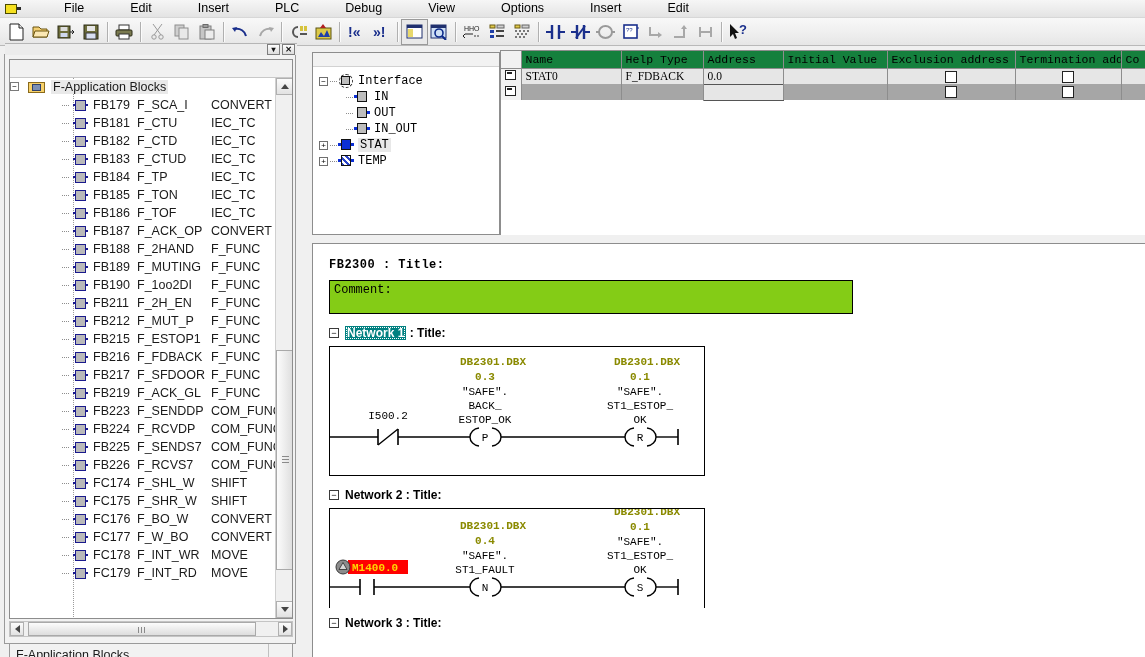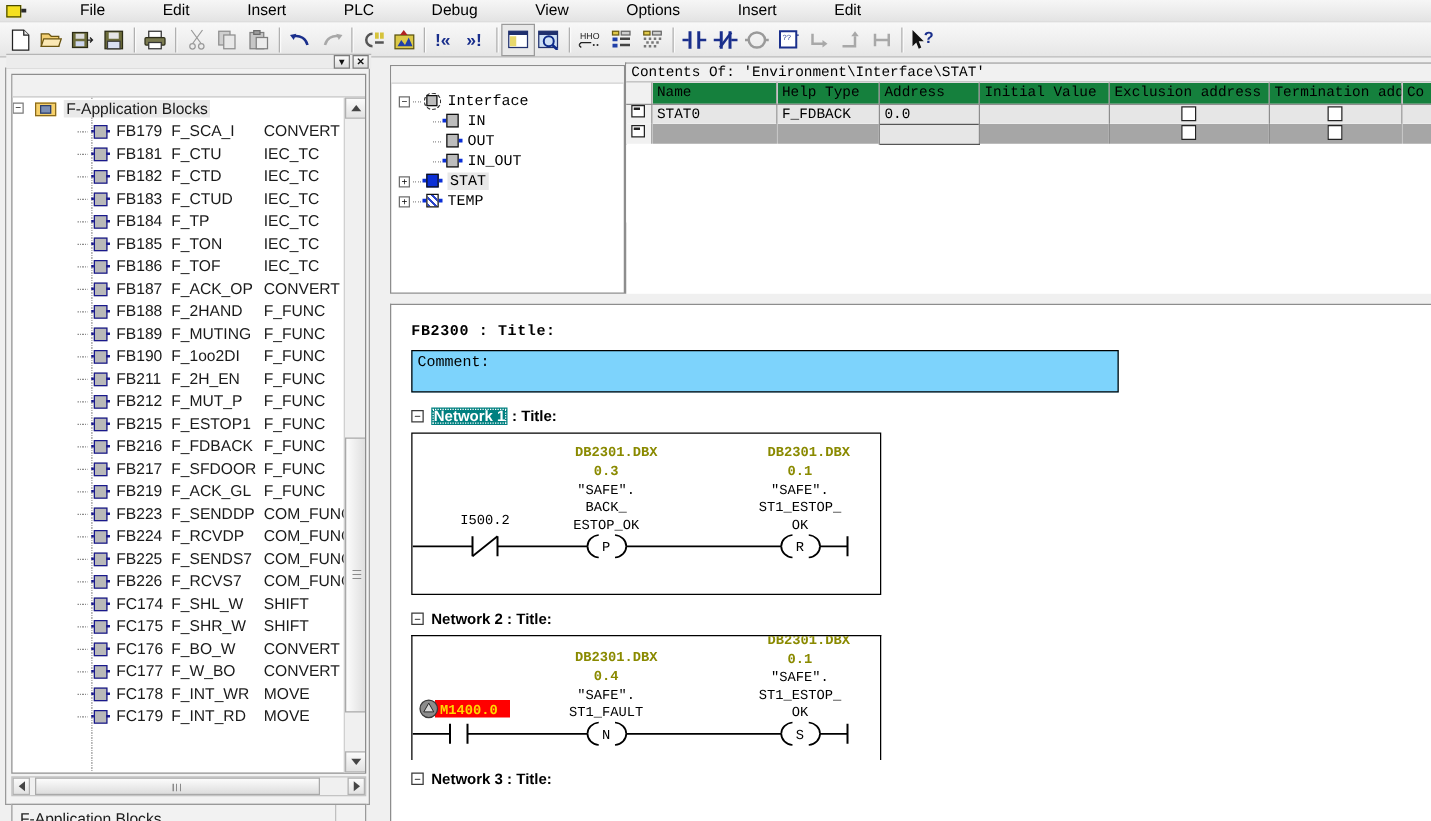--- a/index.html
+++ b/index.html
@@ -187,41 +187,41 @@
     font-family: "Liberation Mono", monospace; font-size: 11.5px; }
   .decl-table th {
     background: #15803d; border-right: 1px solid #8d8d8d; border-bottom: 1px solid #8d8d8d;
     font-weight: normal; text-align: left; padding: 1px 4px; height: 17px; color: #000;
     white-space: nowrap; overflow: hidden;
   }
   .decl-table td {
     border-right: 1px solid #8d8d8d; padding: 1px 4px; height: 16px;
     white-space: nowrap; overflow: hidden; color: #000;
   }
-  .decl-table tr.row1 td { background: #e6e6e6; }
+  .decl-table tr.row1 td { background: #e6e6e6; font-family: Liberation Serif, serif; }
   .decl-table tr.row2 td { background: #a6a6a6; }
   .decl-table td.gutter, .decl-table th.gutter { width: 20px; text-align: center; padding: 0; background: #f1f1f1; border-right: 1px solid #8d8d8d; }
   .decl-table tr.row1 td.gutter, .decl-table tr.row2 td.gutter { background: #f1f1f1; }
   .row-glyph { display: inline-block; width: 11px; height: 10px; border: 1px solid #222; position: relative; background: #fff; }
   .row-glyph::after { content: ""; position: absolute; left: 1px; top: 1px; width: 5px; height: 2px; background: #222; }
   .red { color: #d40000; }
   .cellbox { display: inline-block; width: 12px; height: 12px; border: 1px solid #222; background: #fff; vertical-align: middle; }
   .cell-editor { background: #e6e6e6 !important; border: 1px solid #555; }
   .decl-empty { background: #ffffff; height: 62px; }
 
   
   .lad-win {
     position: absolute; left: 312px; top: 243px; width: 833px; height: 414px;
     background: #ffffff; border-top: 1px solid #8d8d8d; border-left: 1px solid #8d8d8d;
     overflow: hidden;
   }
   .lad-inner { padding: 14px 0 0 16px; font-family: "Liberation Mono", monospace; font-size: 12px; color: #000; }
   .blk-title { font-weight: bold; letter-spacing: 0.5px; margin-bottom: 8px; }
   .comment-box {
-    width: 566px; height: 34px; background: #7dd3fc; border: 1px solid #000;
+    width: 524px; height: 34px; background: #84cc16; border: 1px solid #000;
     padding: 2px 4px; font-family: "Liberation Mono", monospace; font-size: 12px;
   }
   .net-head { display: flex; align-items: center; margin: 12px 0 6px 0; }
   .net-exp {
     width: 10px; height: 10px; border: 1px solid #3a3a3a; background: #fff;
     font-size: 9px; line-height: 8px; text-align: center; margin-right: 6px;
     font-family: "Liberation Sans", sans-serif; color: #000; flex: 0 0 auto;
   }
   .net-label { font-family: Liberation Sans, sans-serif; font-size: 12px; font-weight: bold; }
   .net-label .sel {
@@ -897,21 +897,20 @@
             <span class="box"></span>
             <span class="pin r"></span>
           </span>
         <span class="lbl">TEMP</span>
       </div>
 
     </div>
   </div>
 
   <div class="decl-win">
-    <div class="decl-path">Contents Of:  'Environment\Interface\STAT'</div>
 
     <table class="decl-table">
       <colgroup>
         <col style="width:20px">
           <col style="width:100px">
           <col style="width:82px">
           <col style="width:80px">
         <col style="width:104px">
           <col style="width:128px">
           <col style="width:106px">

